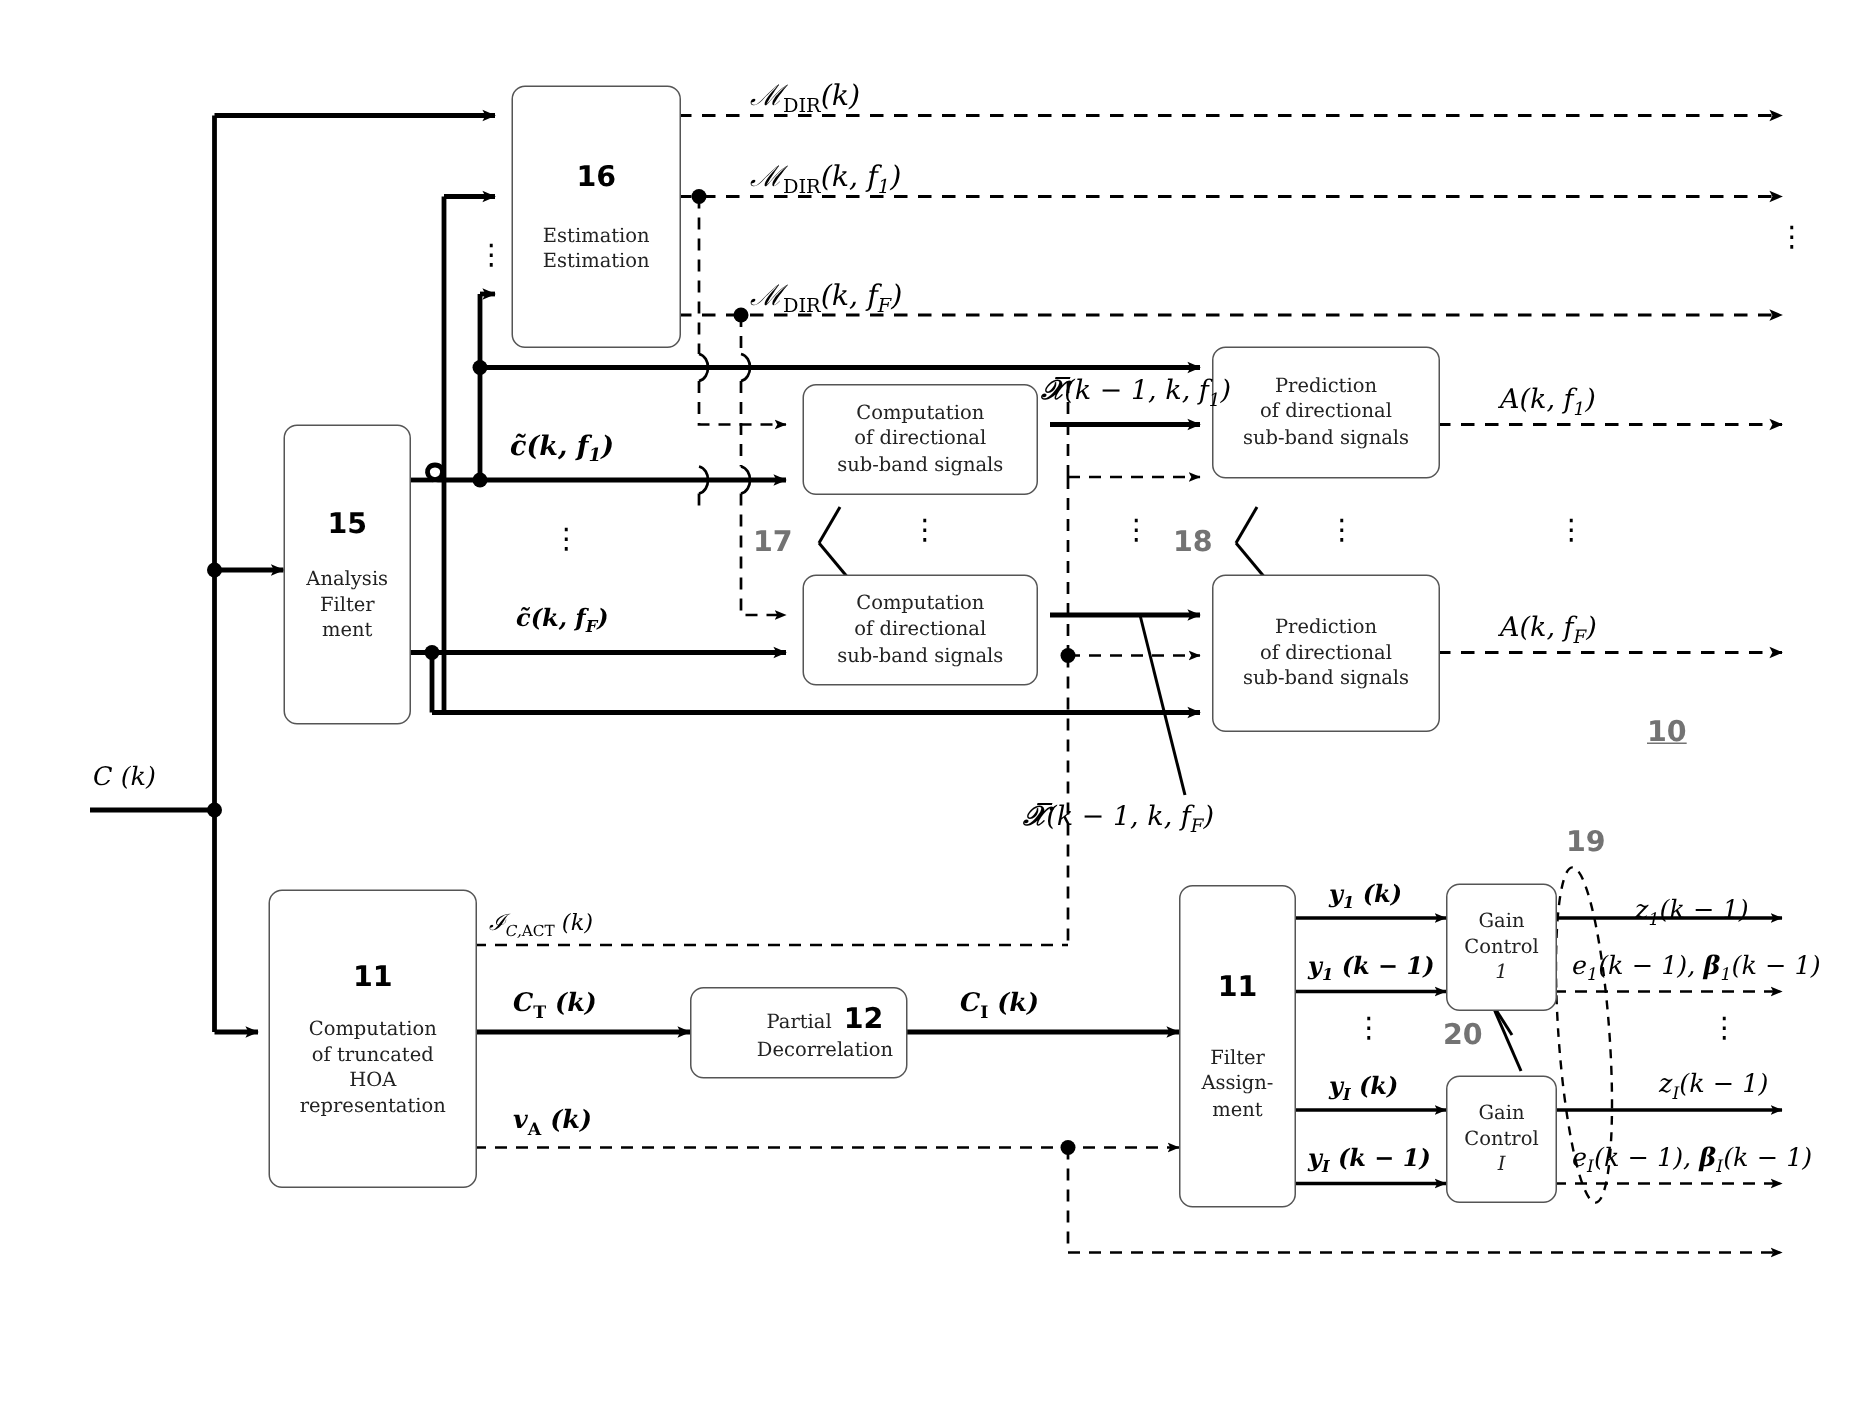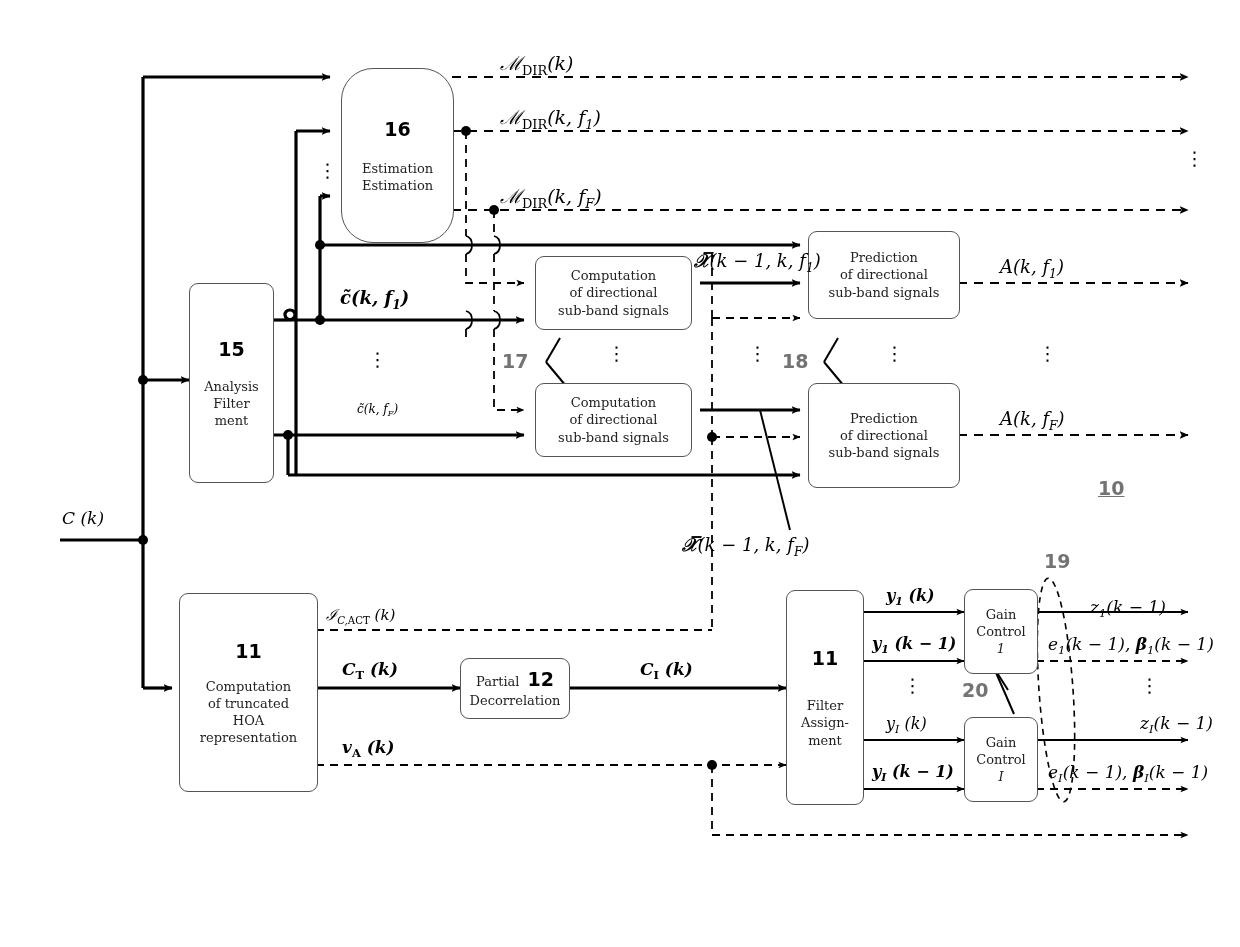--- a/index.html
+++ b/index.html
@@ -210,21 +210,21 @@
   </svg>
 
   <div class="blk" style="left:189px;top:283px;width:83px;height:198px;">
     <div class="num">15</div>
     <div style="height:16px"></div>
     <div>Analysis</div>
     <div>Filter</div>
     <div>ment</div>
   </div>
 
-  <div class="blk" style="left:341px;top:68px;width:111px;height:173px;border-radius:32px;">
+  <div class="blk" style="left:341px;top:57px;width:111px;height:173px;">
     <div class="num">16</div>
     <div style="height:18px"></div>
     <div>Estimation</div>
     <div>Estimation</div>
   </div>
 
   <div class="blk" style="left:535px;top:256px;width:155px;height:72px;">
     <div>Computation</div>
     <div>of directional</div>
     <div>sub-band signals</div>
@@ -250,21 +250,21 @@
 
   <div class="blk" style="left:179px;top:593px;width:137px;height:197px;">
     <div class="num">11</div>
     <div style="height:14px"></div>
     <div>Computation</div>
     <div>of truncated</div>
     <div>HOA</div>
     <div>representation</div>
   </div>
 
-  <div class="blk" style="left:460px;top:658px;width:108px;height:59px;">
+  <div class="blk" style="left:460px;top:658px;width:108px;height:59px;padding-left:35px;">
     <div style="display:flex;align-items:baseline;gap:8px;">
       <span>Partial</span>
       <span class="num">12</span>
     </div>
     <div>Decorrelation</div>
   </div>
 
   <div class="blk" style="left:786px;top:590px;width:76px;height:213px;">
     <div class="num">11</div>
     <div style="height:26px"></div>
@@ -301,21 +301,21 @@
   <div class="lbl mathlbl" style="left:500px;top:104px;font-size:19px;">
     <span style="font-style:italic;">ℳ</span><sub class="up">DIR</sub>(<i>k</i>, <i>f</i><sub class="it">1</sub>)
   </div>
   <div class="lbl mathlbl" style="left:500px;top:183px;font-size:19px;">
     <span style="font-style:italic;">ℳ</span><sub class="up">DIR</sub>(<i>k</i>, <i>f</i><sub class="it">F</sub>)
   </div>
 
   <div class="lbl mathlbl" style="left:340px;top:287px;font-size:18px;font-weight:bold;">
     <i>c̃</i>(<i>k</i>, <i>f</i><sub>1</sub>)
   </div>
-  <div class="lbl mathlbl" style="left:357px;top:402px;font-size:12px;font-weight:normal;">
+  <div class="lbl mathlbl" style="left:344px;top:402px;font-size:16px;font-weight:bold;">
     <i>c̃</i>(<i>k</i>, <i>f</i><sub>F</sub>)
   </div>
 
   <div class="lbl mathlbl" style="left:694px;top:250px;font-size:18px;">
     <span style="font-weight:bold;"><i>𝒳̅̅</i></span>(<i>k</i> − 1, <i>k</i>, <i>f</i><sub>1</sub>)
   </div>
   <div class="lbl mathlbl" style="left:682px;top:534px;font-size:18px;">
     <span style="font-weight:bold;"><i>𝒳̅̅</i></span>(<i>k</i> − 1, <i>k</i>, <i>f</i><sub>F</sub>)
   </div>
 
@@ -338,34 +338,34 @@
   <div class="lbl mathlbl" style="left:342px;top:737px;font-size:17px;font-weight:bold;">
     <i>v</i><sub class="up">A</sub> (<i>k</i>)
   </div>
 
   <div class="lbl mathlbl" style="left:886px;top:586px;font-size:16px;font-weight:bold;">
     <i>y</i><sub>1</sub> (<i>k</i>)
   </div>
   <div class="lbl mathlbl" style="left:872px;top:634px;font-size:16px;font-weight:bold;">
     <i>y</i><sub>1</sub> (<i>k</i> − 1)
   </div>
-  <div class="lbl mathlbl" style="left:886px;top:714px;font-size:16px;font-weight:normal;">
+  <div class="lbl mathlbl" style="left:886px;top:714px;font-size:16px;font-weight:bold;">
     <i>y</i><sub>I</sub> (<i>k</i>)
   </div>
   <div class="lbl mathlbl" style="left:872px;top:762px;font-size:16px;font-weight:bold;">
     <i>y</i><sub>I</sub> (<i>k</i> − 1)
   </div>
 
   <div class="lbl mathlbl" style="left:1090px;top:585px;font-size:17px;margin-top:12px;">
     <i>z</i><sub>1</sub>(<i>k</i> − 1)
   </div>
   <div class="lbl mathlbl" style="left:1048px;top:634px;font-size:17px;">
     <i>e</i><sub>1</sub>(<i>k</i> − 1), <b><i>β</i></b><sub>1</sub>(<i>k</i> − 1)
   </div>
-  <div class="lbl mathlbl" style="left:1140px;top:713px;font-size:17px;">
+  <div class="lbl mathlbl" style="left:1106px;top:713px;font-size:17px;">
     <i>z</i><sub>I</sub>(<i>k</i> − 1)
   </div>
   <div class="lbl mathlbl" style="left:1048px;top:762px;font-size:17px;">
     <i>e</i><sub>I</sub>(<i>k</i> − 1), <b><i>β</i></b><sub>I</sub>(<i>k</i> − 1)
   </div>
 
   <div class="vdots" style="left:318px;top:164px;width:12px;">⋮</div>
   <div class="vdots" style="left:1185px;top:152px;width:12px;">⋮</div>
   <div class="vdots" style="left:368px;top:353px;width:12px;">⋮</div>
   <div class="vdots" style="left:607px;top:347px;width:12px;">⋮</div>

